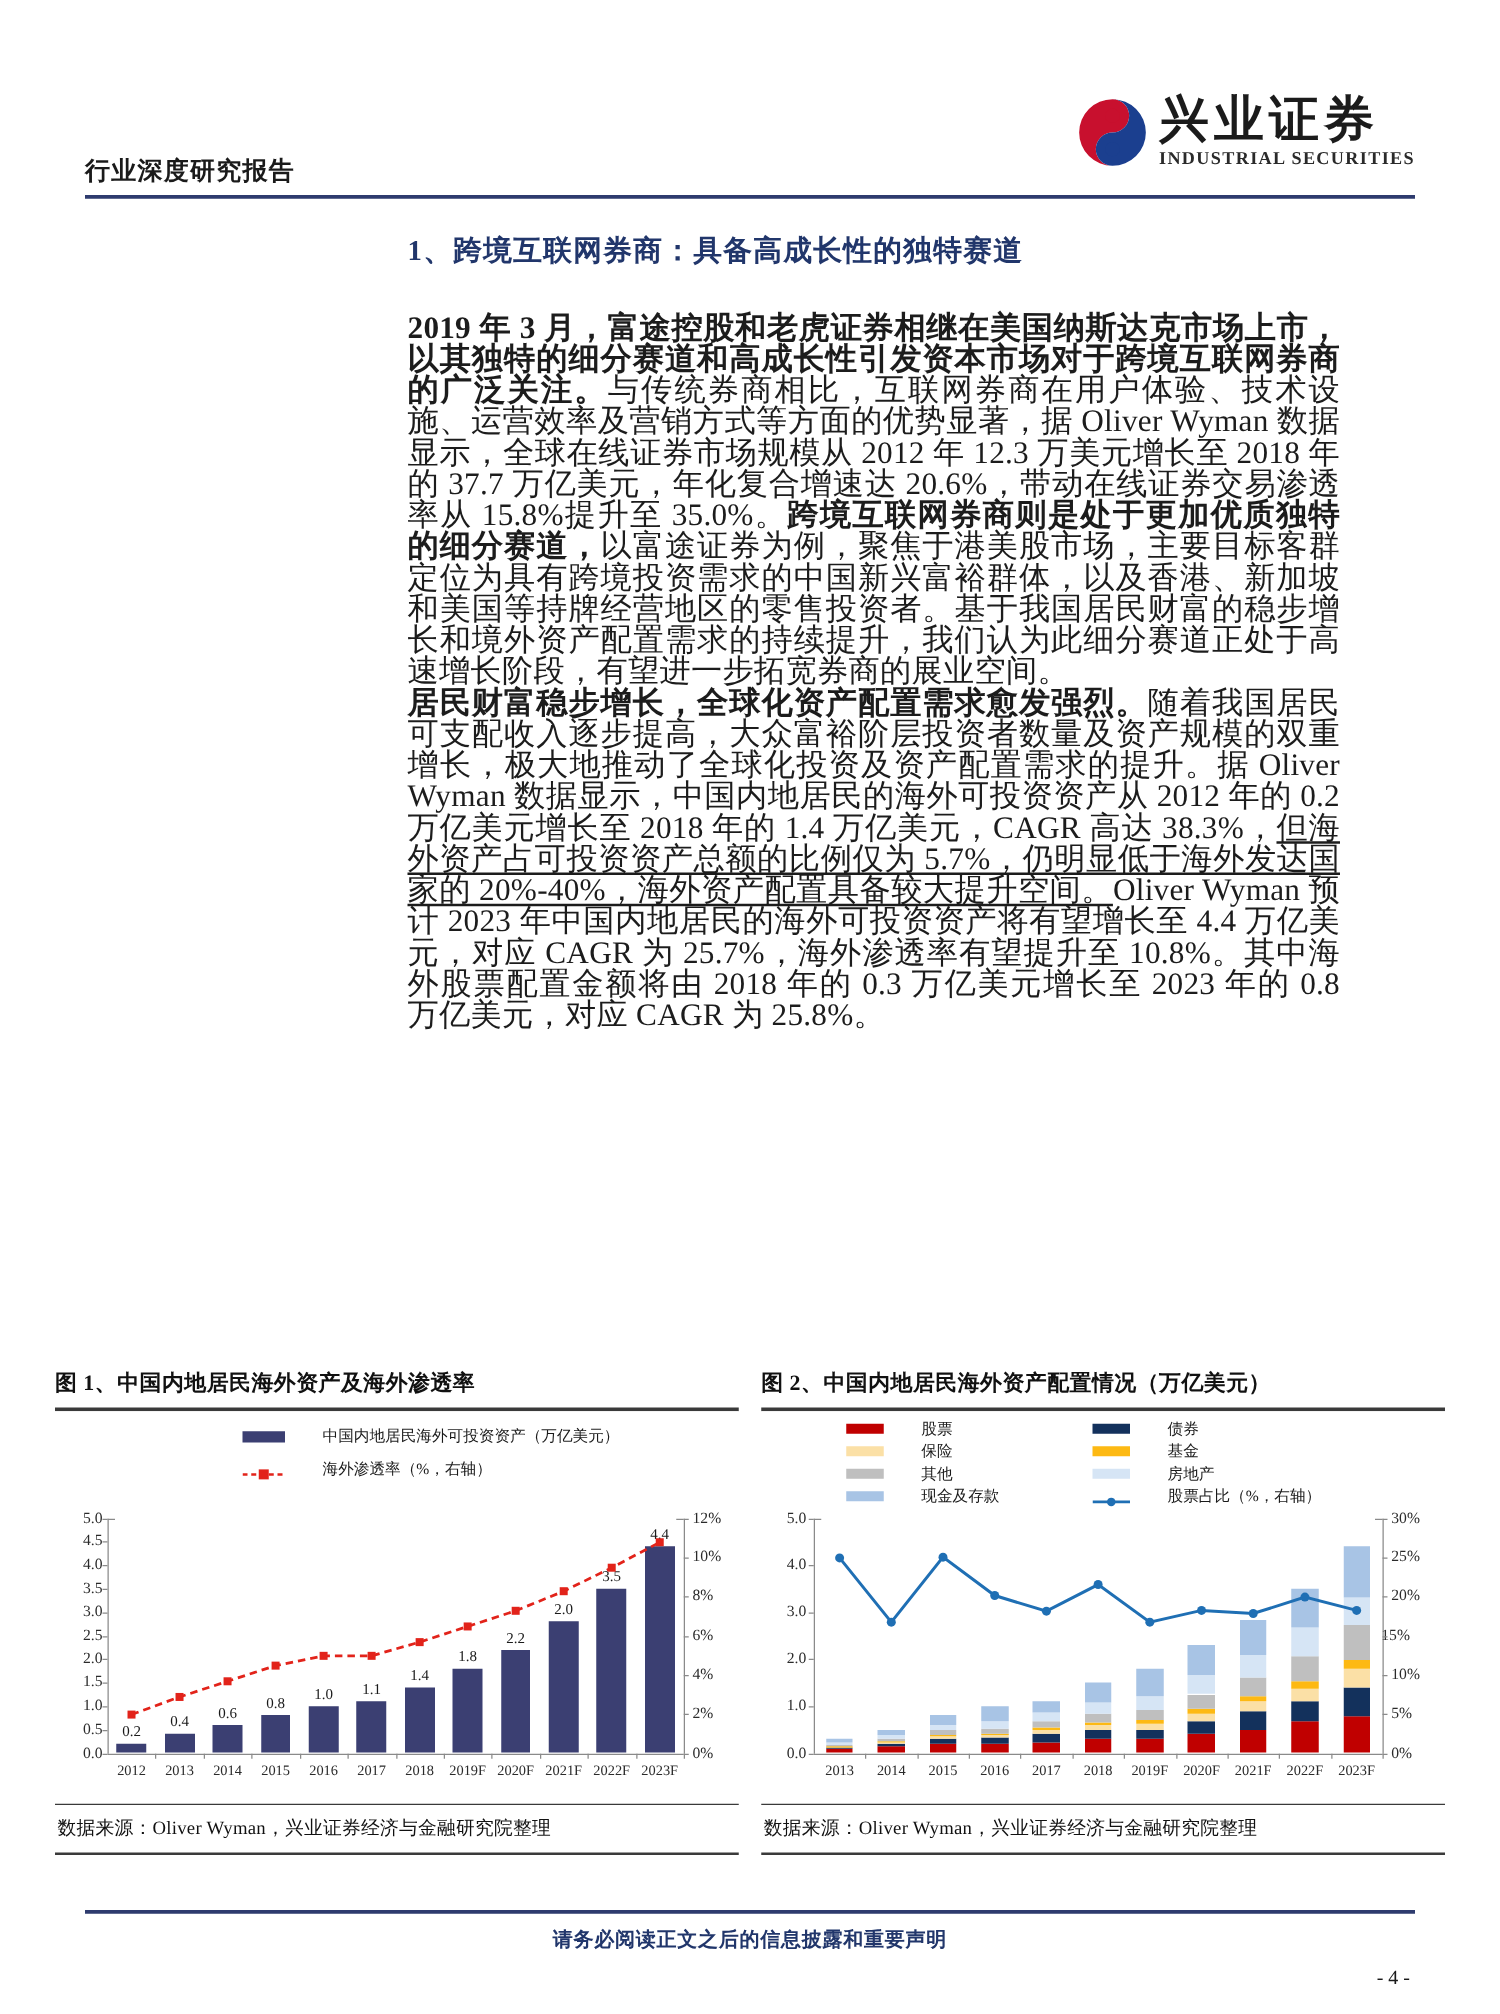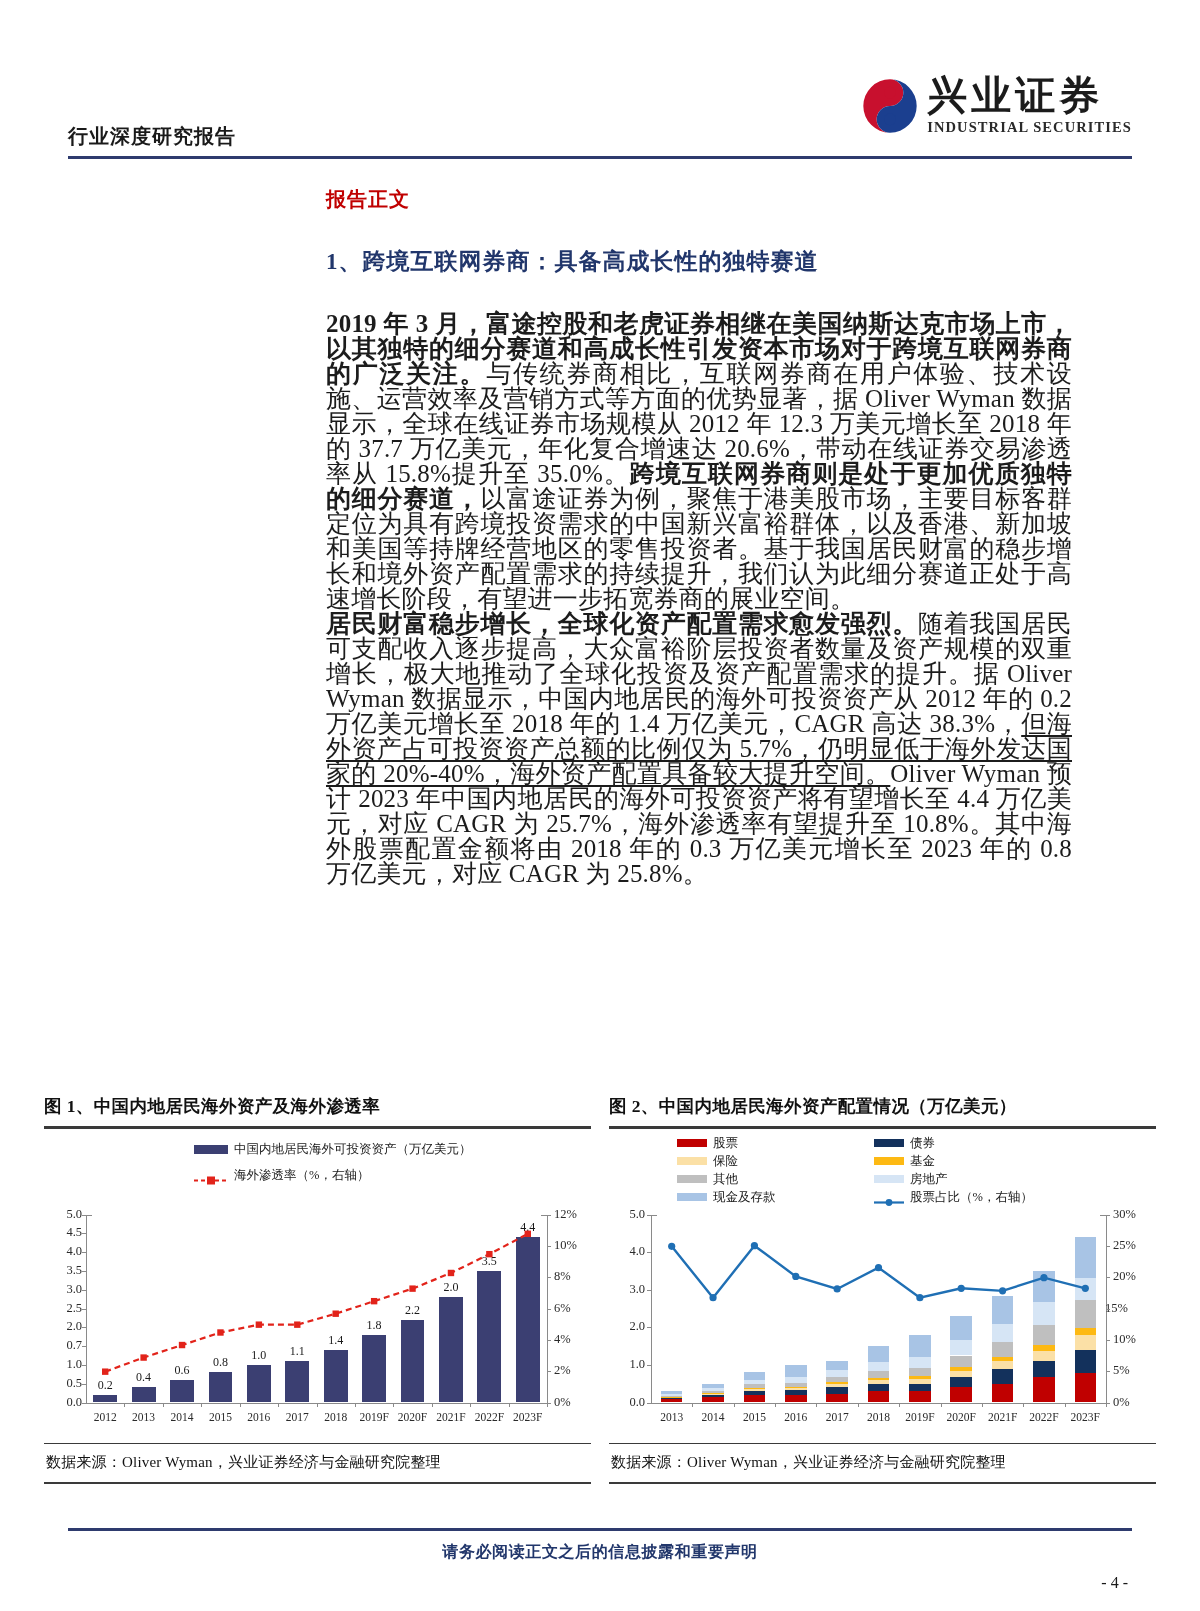--- a/index.html
+++ b/index.html
@@ -123,21 +123,21 @@
     font-size: 15px;
     color: #111;
     padding: 9px 2px 8px 2px;
     letter-spacing: 0.2px;
   }
 
   
   .chart { position: absolute; inset: 0; }
   .legend-row { position: absolute; display: flex; align-items: center; gap: 6px; }
   .lg-swatch { display: inline-block; }
-  .lg-label { font-size: 12.5px; color: #1a1a1a; white-space: nowrap; }
+  .lg-label { font-size: 12.5px; color: #1a1a1a; white-space: nowrap; margin-left: 24px; }
 
   .axis-lbl {
     position: absolute;
     font-size: 12.5px;
     color: #2a2a2a;
     font-family: "Liberation Serif", serif;
   }
   .x-lbl {
     position: absolute;
     font-size: 11.5px;
@@ -195,21 +195,20 @@
       </svg>
       <div class="logo-text-wrap">
         <div class="logo-cn">兴业证券</div>
         <div class="logo-en">INDUSTRIAL SECURITIES</div>
       </div>
     </div>
   </div>
   <div class="header-rule"></div>
 
   <div class="content">
-    <div class="label-red">报告正文</div>
 
     <h1 class="sec">1、跨境互联网券商：具备高成长性的独特赛道</h1>
 
     <p class="body"><span class="b">2019 年 3 月，富途控股和老虎证券相继在美国纳斯达克市场上市，以其独特的细分赛道和高成长性引发资本市场对于跨境互联网券商的广泛关注。</span><span>与传统券商相比，互联网券商在用户体验、技术设施、运营效率及营销方式等方面的优势显著，据 Oliver Wyman 数据显示，全球在线证券市场规模从 2012 年 12.3 万美元增长至 2018 年的 37.7 万亿美元，年化复合增速达 20.6%，带动在线证券交易渗透率从 15.8%提升至 35.0%。</span><span class="b">跨境互联网券商则是处于更加优质独特的细分赛道，</span><span>以富途证券为例，聚焦于港美股市场，主要目标客群定位为具有跨境投资需求的中国新兴富裕群体，以及香港、新加坡和美国等持牌经营地区的零售投资者。基于我国居民财富的稳步增长和境外资产配置需求的持续提升，我们认为此细分赛道正处于高速增长阶段，有望进一步拓宽券商的展业空间。</span></p>
 
 
     <p class="body"><span class="b">居民财富稳步增长，全球化资产配置需求愈发强烈。</span><span>随着我国居民可支配收入逐步提高，大众富裕阶层投资者数量及资产规模的双重增长，极大地推动了全球化投资及资产配置需求的提升。据 Oliver Wyman 数据显示，中国内地居民的海外可投资资产从 2012 年的 0.2 万亿美元增长至 2018 年的 1.4 万亿美元，CAGR 高达 38.3%，</span><span class="u">但海外资产占可投资资产总额的比例仅为 5.7%，仍明显低于海外发达国家的 20%-40%，海外资产配置具备较大提升空间。</span><span>Oliver Wyman 预计 2023 年中国内地居民的海外可投资资产将有望增长至 4.4 万亿美元，对应 CAGR 为 25.7%，海外渗透率有望提升至 10.8%。其中海外股票配置金额将由 2018 年的 0.3 万亿美元增长至 2023 年的 0.8 万亿美元，对应 CAGR 为 25.8%。</span></p>
   </div>
 
   <div class="figs">
@@ -234,21 +233,21 @@
             <div class="axisline" style="left: 42px; top: 274px; width: 461px; height: 1px;"></div>
             <div class="axisline" style="left: 503px; top: 86px; width: 1px; height: 188px;"></div>
             <div class="axisline" style="left: 42px; top: 86px; width: 6px; height: 1px;"></div>
             <div class="axisline" style="left: 497px; top: 86px; width: 6px; height: 1px;"></div>
             <div class="axis-lbl" style="left: 4px; top: 266px; width: 34px; text-align: right;">0.0</div>
             <div class="axisline" style="left: 38px; top: 274px; width: 4px; height: 1px;"></div>
             <div class="axis-lbl" style="left: 4px; top: 247.2px; width: 34px; text-align: right;">0.5</div>
             <div class="axisline" style="left: 38px; top: 255.2px; width: 4px; height: 1px;"></div>
             <div class="axis-lbl" style="left: 4px; top: 228.4px; width: 34px; text-align: right;">1.0</div>
             <div class="axisline" style="left: 38px; top: 236.4px; width: 4px; height: 1px;"></div>
-            <div class="axis-lbl" style="left: 4px; top: 209.6px; width: 34px; text-align: right;">0.7</div>
+            <div class="axis-lbl" style="left: 4px; top: 209.6px; width: 34px; text-align: right;">1.5</div>
             <div class="axisline" style="left: 38px; top: 217.6px; width: 4px; height: 1px;"></div>
             <div class="axis-lbl" style="left: 4px; top: 190.8px; width: 34px; text-align: right;">2.0</div>
             <div class="axisline" style="left: 38px; top: 198.8px; width: 4px; height: 1px;"></div>
             <div class="axis-lbl" style="left: 4px; top: 172px; width: 34px; text-align: right;">2.5</div>
             <div class="axisline" style="left: 38px; top: 180px; width: 4px; height: 1px;"></div>
             <div class="axis-lbl" style="left: 4px; top: 153.2px; width: 34px; text-align: right;">3.0</div>
             <div class="axisline" style="left: 38px; top: 161.2px; width: 4px; height: 1px;"></div>
             <div class="axis-lbl" style="left: 4px; top: 134.4px; width: 34px; text-align: right;">3.5</div>
             <div class="axisline" style="left: 38px; top: 142.4px; width: 4px; height: 1px;"></div>
             <div class="axis-lbl" style="left: 4px; top: 115.6px; width: 34px; text-align: right;">4.0</div>

